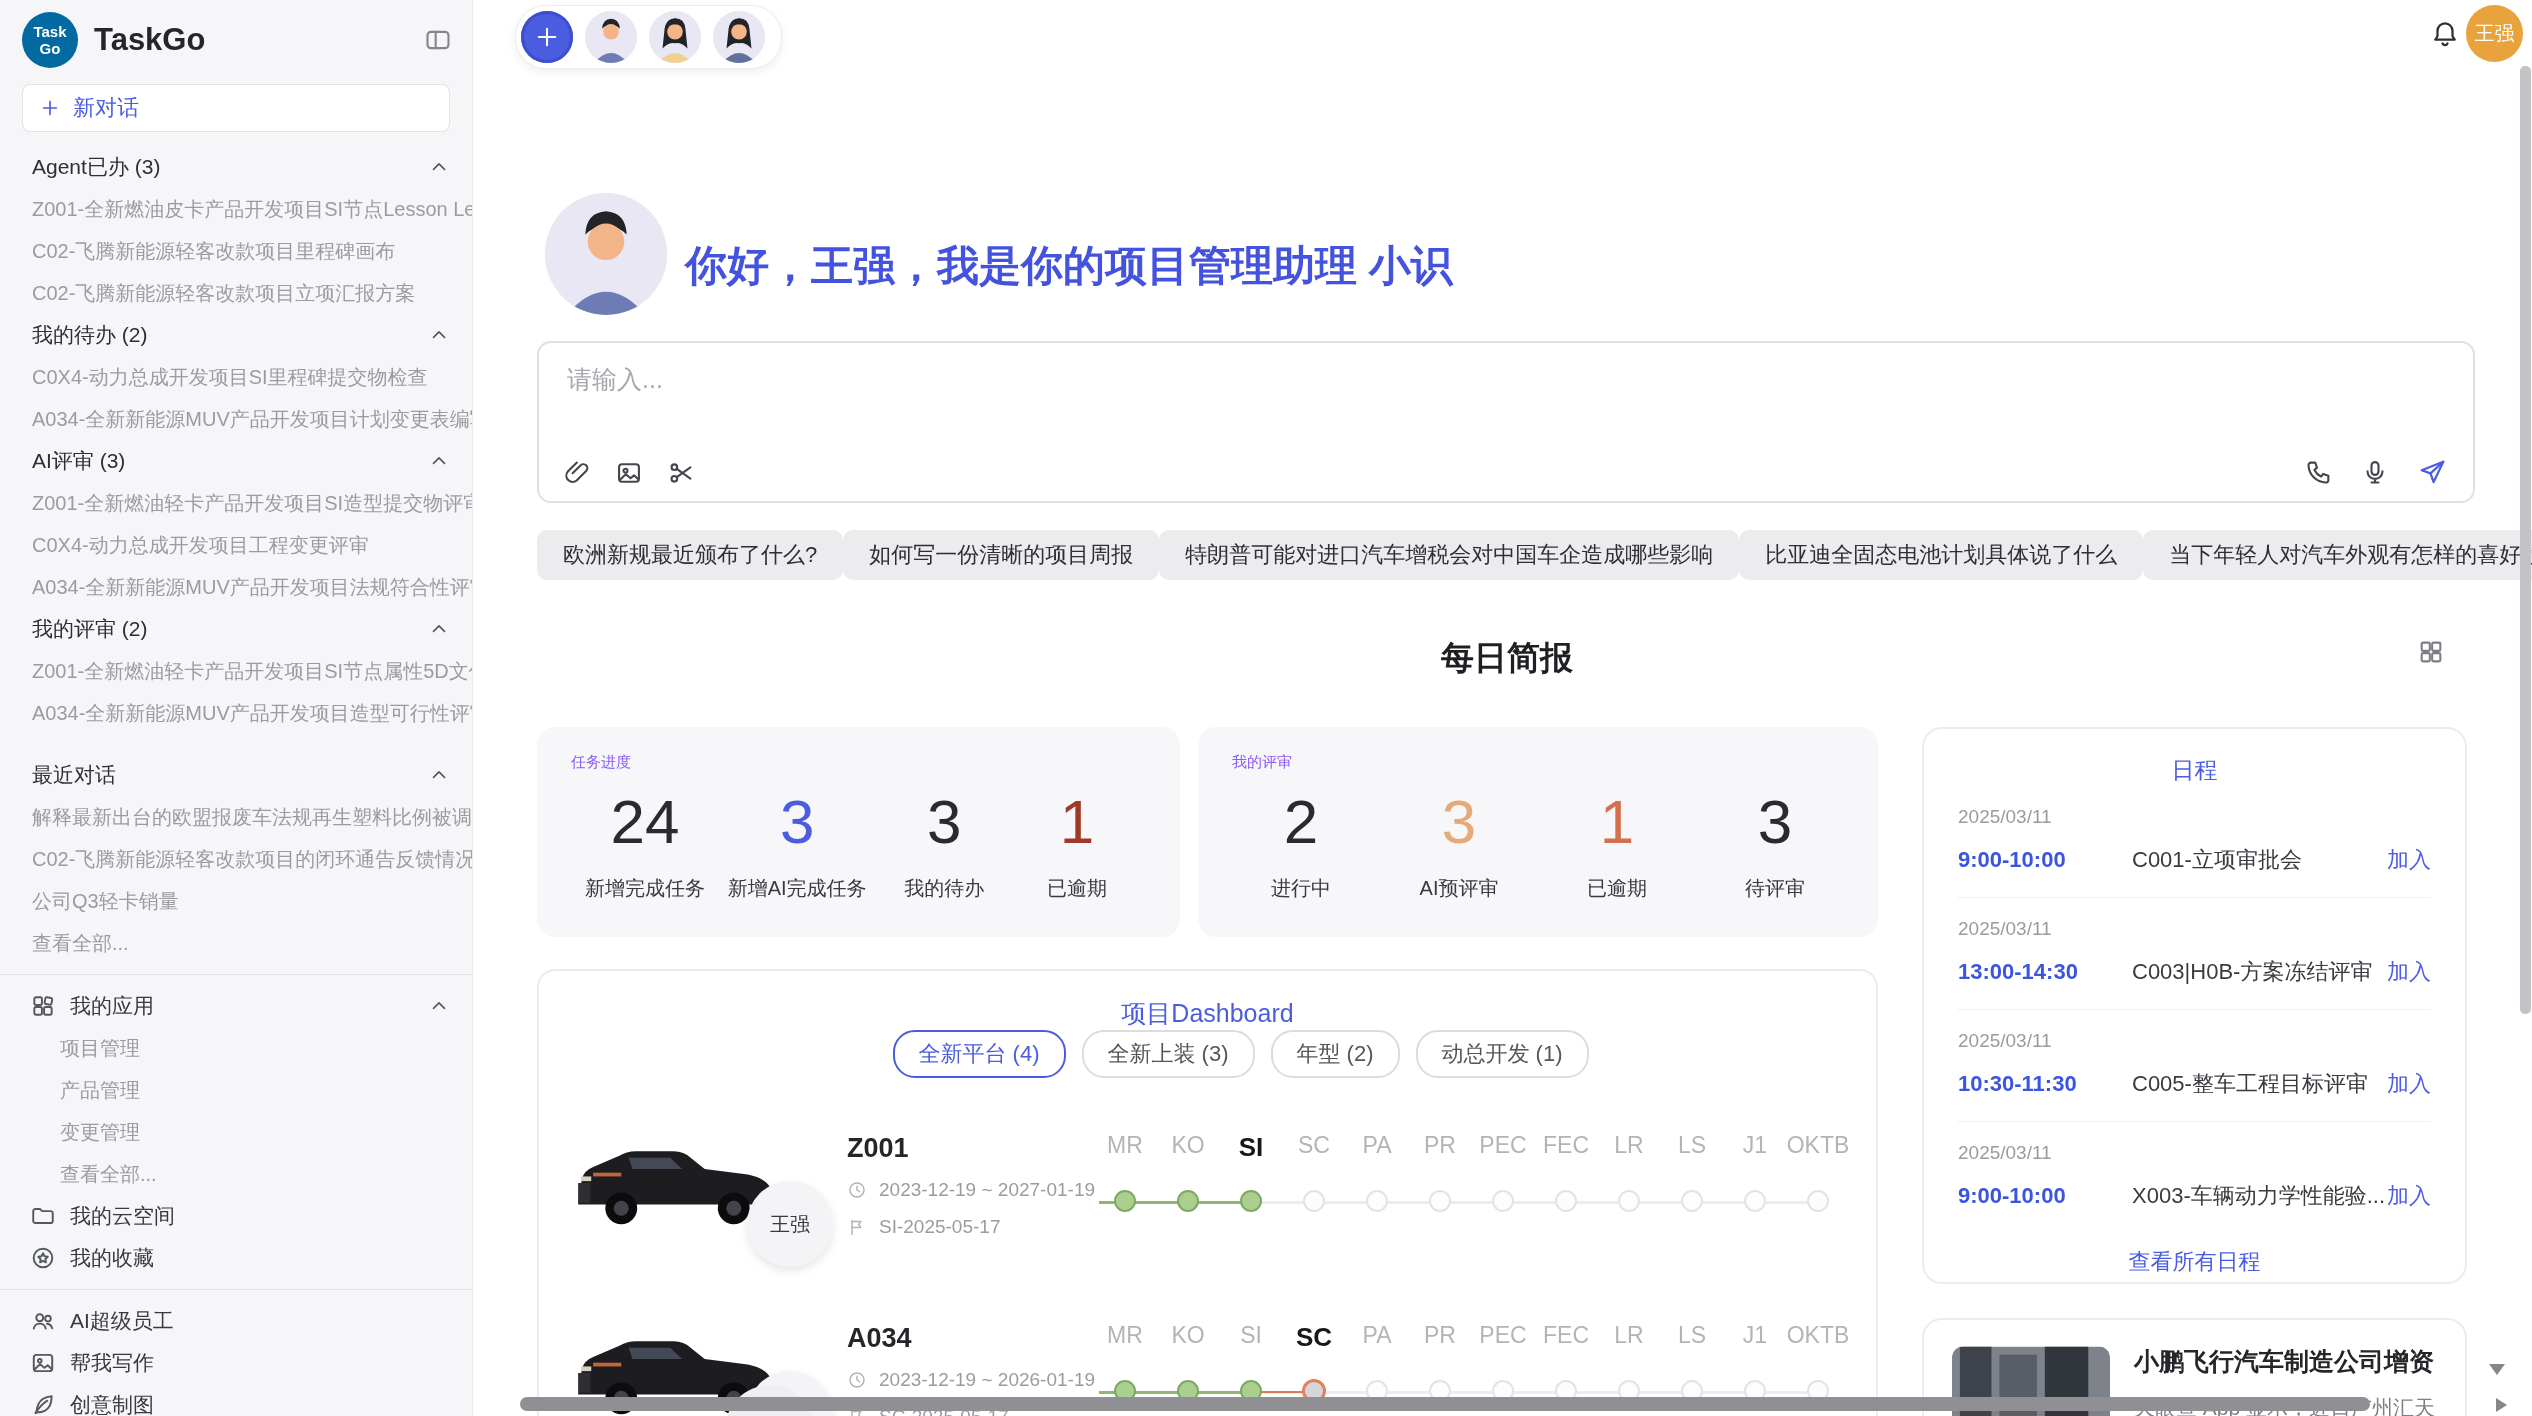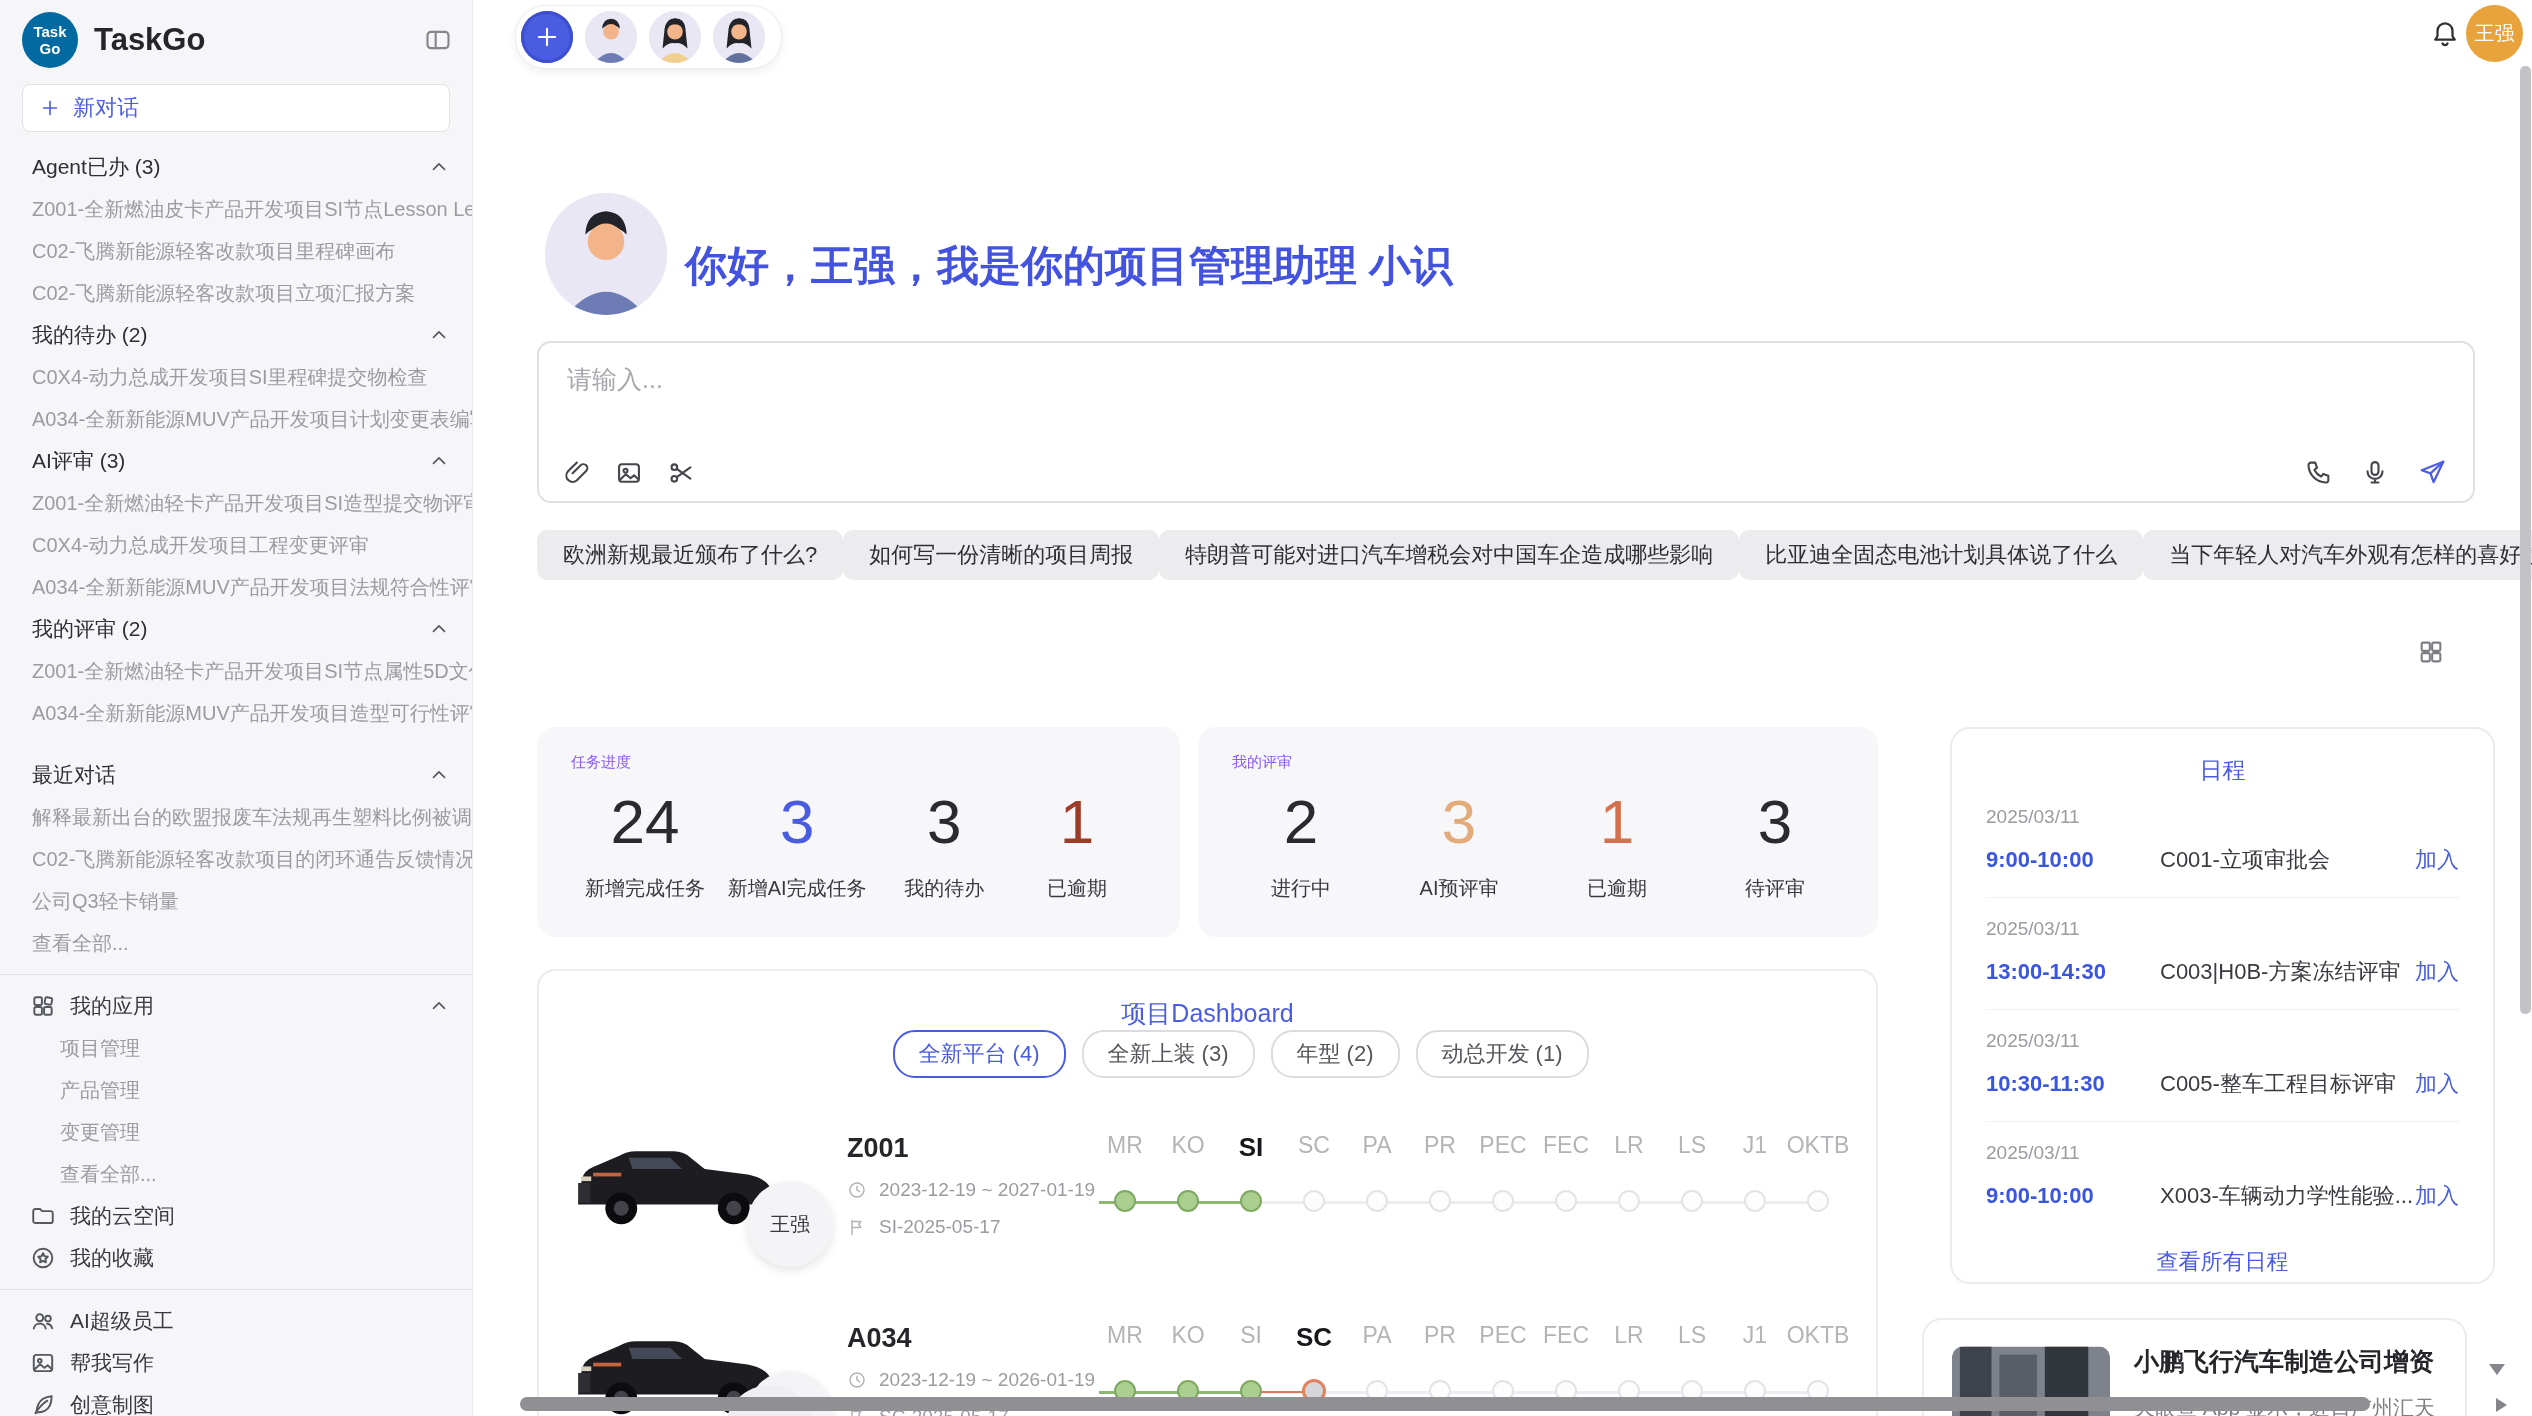--- a/index.html
+++ b/index.html
@@ -94,21 +94,21 @@
   .ms-line{position:absolute;height:3px;top:91px;background:#ededf0;}
   .ms-line.green{background:#8cb871;}
   .ms-line.orange{background:#dd7a58;height:2px;}
   .ms-dot{position:absolute;top:80px;width:22px;height:22px;border-radius:50%;box-sizing:border-box;transform:translateX(-50%);}
   .ms-dot.done{background:#abcf8e;border:2px solid #7fa863;}
   .ms-dot.todo{background:#fdfdfe;border:2px solid #e3e3e8;}
   .ms-dot.overdue{background:#d6d6da;border:3px solid #e0825e;width:24px;height:24px;top:79px;}
   .row3-hint{position:absolute;left:186px;top:414px;width:90px;height:90px;border-radius:50%;background:#efeff2;}
 
   .sched-card{position:absolute;left:1449px;top:727px;width:545px;height:557px;border:2px solid #ececf0;border-radius:20px;
-              background:#fff;box-sizing:border-box;padding:26px 34px 0;margin-left:28px;}
+              background:#fff;box-sizing:border-box;padding:26px 34px 0;}
   .sched-title{text-align:center;color:#4a5ce0;font-size:23px;}
   .sched-item{padding:20px 0 22px;border-bottom:1px solid #f1f1f4;}
   .sched-item:last-of-type{border-bottom:none;}
   .sched-date{font-size:19px;color:#9b9ba1;}
   .sched-line{display:flex;align-items:center;margin-top:17px;}
   .sched-time{width:152px;color:#3a55e0;font-size:22px;font-weight:600;flex:none;}
   .sched-name{flex:1;color:#3a3a40;font-size:22px;padding-left:22px;white-space:nowrap;overflow:hidden;}
   .sched-join{color:#4a5ce0;font-size:22px;cursor:pointer;flex:none;}
   .sched-viewall{text-align:center;color:#4a5ce0;font-size:22px;padding:14px 0;cursor:pointer;}
 
@@ -373,20 +373,21 @@
     </div>
 
     <div class="chips" id="chips">
         <div class="chip">欧洲新规最近颁布了什么?</div>
         <div class="chip">如何写一份清晰的项目周报</div>
         <div class="chip">特朗普可能对进口汽车增税会对中国车企造成哪些影响</div>
         <div class="chip">比亚迪全固态电池计划具体说了什么</div>
         <div class="chip">当下年轻人对汽车外观有怎样的喜好趋势</div>
       </div>
 
+    <div class="brief-title">每日简报</div>
     <div class="brief-grid" id="icGrid4">
         <svg class="ic" width="28" height="28" viewBox="0 0 24 24">
           <rect x="4" y="4" width="7" height="7" rx="1.2"></rect>
           <rect x="13" y="4" width="7" height="7" rx="1.2"></rect>
           <rect x="4" y="13" width="7" height="7" rx="1.2"></rect>
           <rect x="13" y="13" width="7" height="7" rx="1.2"></rect>
         </svg>
       </div>
 
     <div class="stats-row" id="statsRow">

